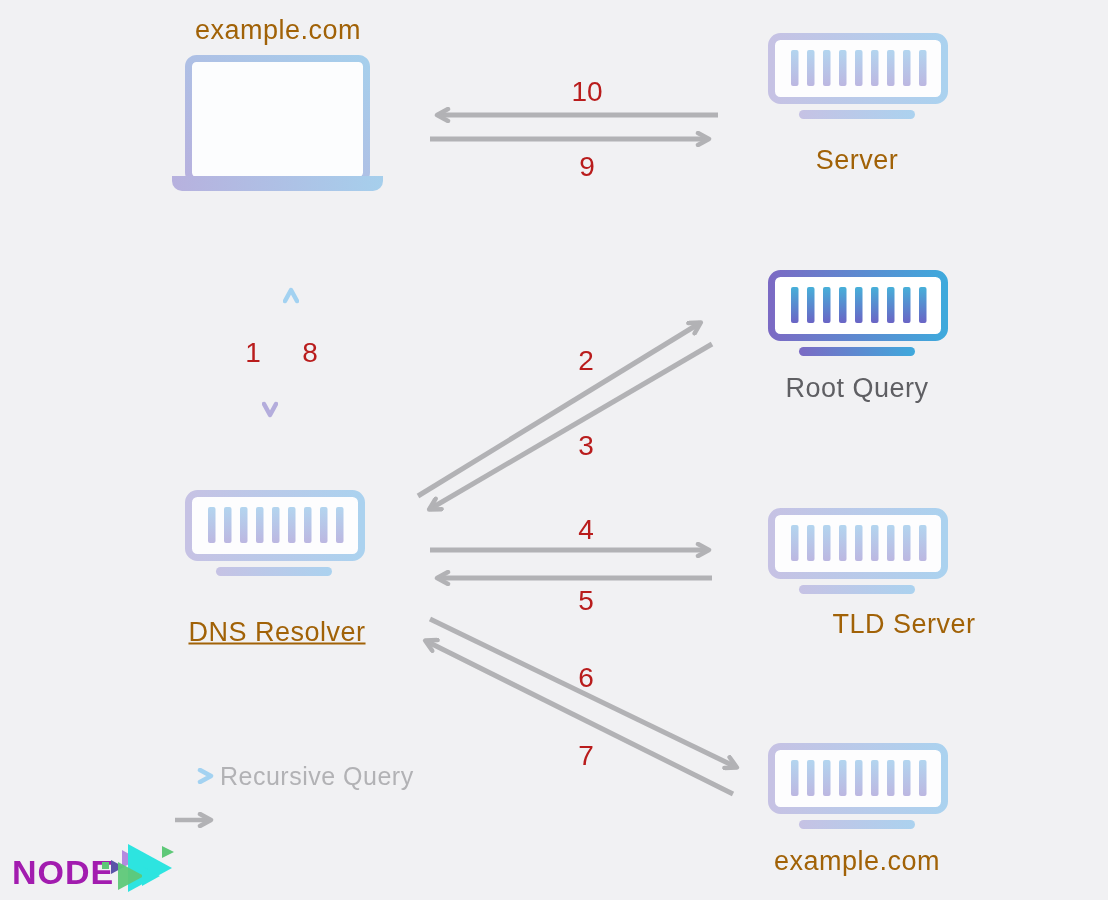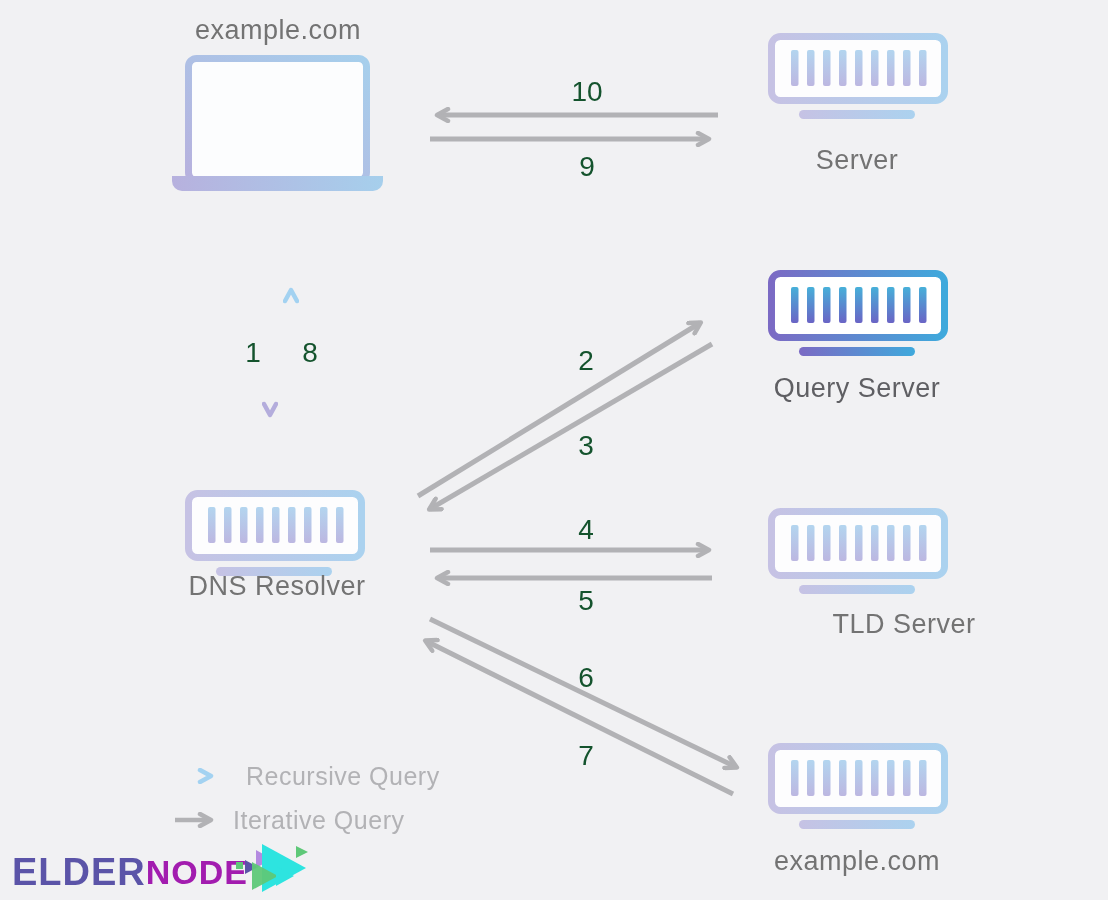--- a/index.html
+++ b/index.html
@@ -8,30 +8,30 @@
     background:#f1f1f3;
     font-family:"Liberation Sans", sans-serif;
     overflow:hidden;
   }
   .canvas{position:relative;width:1108px;height:900px;background:#f1f1f3;}
   .abs{position:absolute;}
   .node-label{
     position:absolute;
     transform:translate(-50%,-50%);
     font-size:27px;
-    color:#737373;
+    color:#a16207;
     white-space:nowrap;
     letter-spacing:0.5px;
   }
   .node-label.dark{color:#5f5f63;}
   .step-num{
     position:absolute;
     transform:translate(-50%,-50%);
     font-size:28px;
-    color:#14532d;
+    color:#b91c1c;
     white-space:nowrap;
   }
   .legend-label{
     position:absolute;
     transform:translateY(-50%);
     font-size:25px;
     color:#b2b2b5;
     white-space:nowrap;
     letter-spacing:0.5px;
   }
@@ -182,21 +182,21 @@
       <rect x="58" y="18" width="7.5" height="36" rx="2"></rect>
         <rect x="74" y="18" width="7.5" height="36" rx="2"></rect>
       <rect x="90" y="18" width="7.5" height="36" rx="2"></rect>
         <rect x="106" y="18" width="7.5" height="36" rx="2"></rect>
       <rect x="122" y="18" width="7.5" height="36" rx="2"></rect>
         <rect x="138" y="18" width="7.5" height="36" rx="2"></rect>
       <rect x="154" y="18" width="7.5" height="36" rx="2"></rect>
     </g>
     <rect x="34" y="78" width="116" height="9" rx="4.5" fill="url(#gV)"></rect>
   </svg>
-  <div class="node-label dark" style="left:857px;top:388px;">Query Server</div>
+  <div class="node-label dark" style="left:857px;top:388px;">Root Query</div>
 
   <svg class="abs" style="left:182px;top:489px;" width="190" height="92" viewBox="0 0 190 92">
     <defs>
       <linearGradient id="gF2" x1="0" y1="0" x2="1" y2="0">
         <stop offset="0" stop-color="#c6c2e4"></stop>
         <stop offset="1" stop-color="#abd2ef"></stop>
       </linearGradient>
       <linearGradient id="gF2b" x1="0" y1="0" x2="0" y2="1">
         <stop offset="0" stop-color="#b3d5ef"></stop>
         <stop offset="1" stop-color="#bcb7e1"></stop>
@@ -209,21 +209,21 @@
       <rect x="58" y="18" width="7.5" height="36" rx="2"></rect>
         <rect x="74" y="18" width="7.5" height="36" rx="2"></rect>
       <rect x="90" y="18" width="7.5" height="36" rx="2"></rect>
         <rect x="106" y="18" width="7.5" height="36" rx="2"></rect>
       <rect x="122" y="18" width="7.5" height="36" rx="2"></rect>
         <rect x="138" y="18" width="7.5" height="36" rx="2"></rect>
       <rect x="154" y="18" width="7.5" height="36" rx="2"></rect>
     </g>
     <rect x="34" y="78" width="116" height="9" rx="4.5" fill="url(#gF2)"></rect>
   </svg>
-  <div class="node-label" style="left:277px;top:586px;">DNS Resolver</div>
+  <div class="node-label" style="left:277px;top:632px;text-decoration:underline;">DNS Resolver</div>
 
   <svg class="abs" style="left:765px;top:507px;" width="190" height="92" viewBox="0 0 190 92">
     <defs>
       <linearGradient id="gF3" x1="0" y1="0" x2="1" y2="0">
         <stop offset="0" stop-color="#c6c2e4"></stop>
         <stop offset="1" stop-color="#abd2ef"></stop>
       </linearGradient>
       <linearGradient id="gF3b" x1="0" y1="0" x2="0" y2="1">
         <stop offset="0" stop-color="#b3d5ef"></stop>
         <stop offset="1" stop-color="#bcb7e1"></stop>
@@ -276,25 +276,23 @@
   <div class="step-num" style="left:587px;top:167px;">9</div>
   <div class="step-num" style="left:253px;top:353px;">1</div>
   <div class="step-num" style="left:310px;top:353px;">8</div>
   <div class="step-num" style="left:586px;top:361px;">2</div>
   <div class="step-num" style="left:586px;top:446px;">3</div>
   <div class="step-num" style="left:586px;top:530px;">4</div>
   <div class="step-num" style="left:586px;top:601px;">5</div>
   <div class="step-num" style="left:586px;top:678px;">6</div>
   <div class="step-num" style="left:586px;top:756px;">7</div>
 
-  <div class="legend-label" style="left:246px;top:776px;">Recursive Query</div>
-  <div class="legend-label" style="left:233px;top:820px;">Iterative Query</div>
+  <div class="legend-label" style="left:220px;top:776px;">Recursive Query</div>
 
   <div class="logo">
-    <span class="elder">ELDER</span>
       <span class="node">NODE</span>
     <svg width="78" height="58" viewBox="0 0 78 58" style="margin-left:-12px;margin-top:-6px;">
       <rect x="0" y="22" width="7" height="7" fill="#5ec878"></rect>
       <polygon points="9,20 22,27 9,34" fill="#5b54a8"></polygon>
       <polygon points="20,10 36,19 20,28" fill="#b48ae0"></polygon>
       <polygon points="60,6 72,12 60,18" fill="#5ec878"></polygon>
       <polygon points="26,4 70,28 26,52" fill="#2de4e0"></polygon>
       <polygon points="16,22 42,36 16,50" fill="#5ec878" opacity="0.95"></polygon>
       <polygon points="40,26 58,36 40,46" fill="#2de4e0"></polygon>
     </svg>

